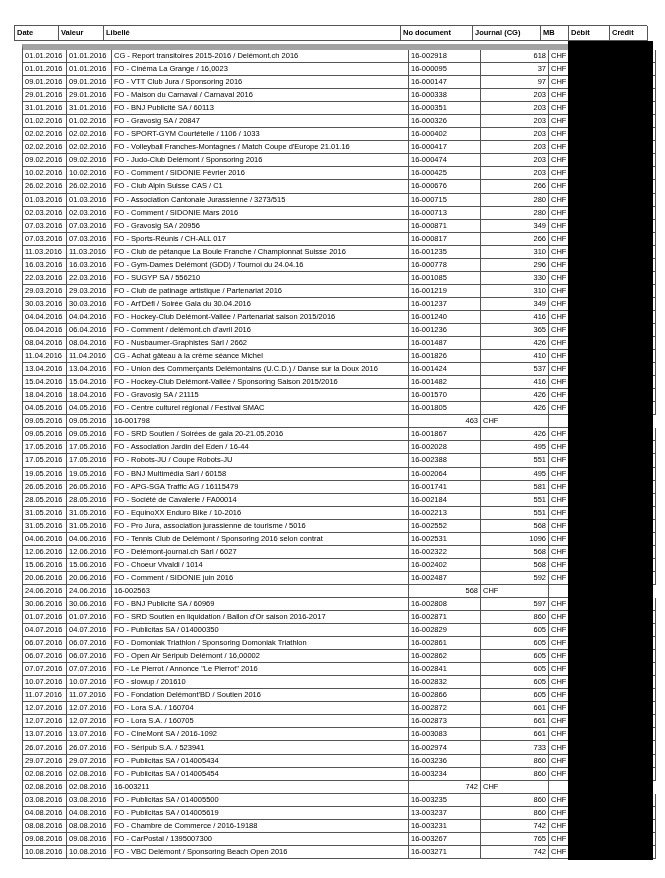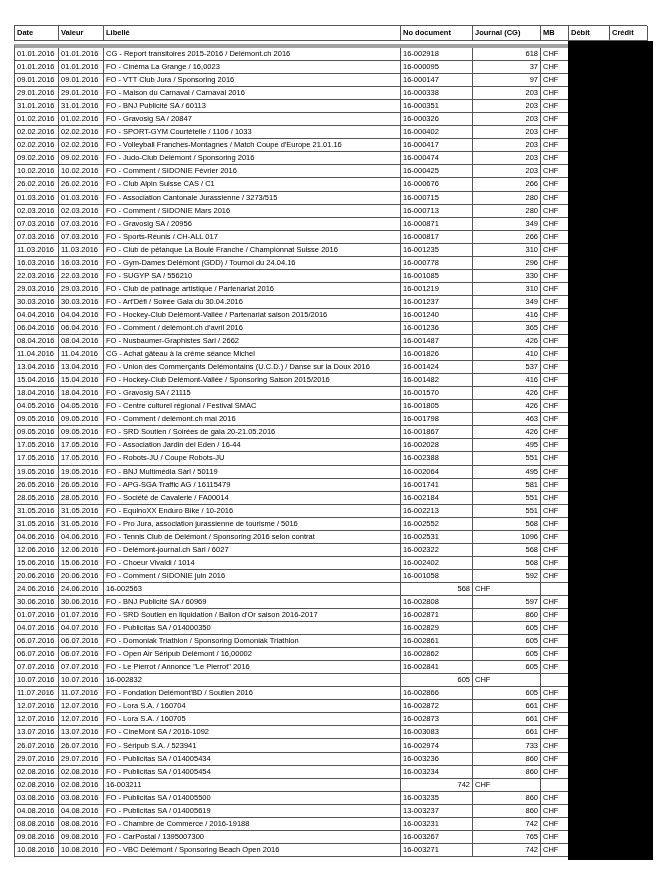--- a/index.html
+++ b/index.html
@@ -28,22 +28,23 @@
   .hdr-row {
     border-top: 1px solid #555;
     border-left: 1px solid #555;
     height: 15px;
     margin-bottom: 3px;
   }
   .hdr-row .cell {
     font-weight: bold;
   }
   .body-rows {
-    border-top: 4px solid #a3a3a3;
+    border-top: 6px solid #a3a3a3;
     border-left: 1px solid #555;
+    margin-left: 8px;
   }
   .body-rows .grid-row {
     height: 13.06px;
   }
   .cell {
     border-right: 1px solid #555;
     border-bottom: 1px solid #555;
     box-sizing: border-box;
     font-size: 7.5px;
     line-height: 12px;
@@ -385,21 +386,20 @@
     <div class="cell">16-001805</div>
     <div class="cell num">426</div>
     <div class="cell">CHF</div>
     <div class="cell"></div>
     <div class="cell"></div>
   </div>
 
   <div class="grid-row">
     <div class="cell">09.05.2016</div>
     <div class="cell">09.05.2016</div>
-    <div class="cell">FO - Comment / delémont.ch mai 2016</div>
     <div class="cell">16-001798</div>
     <div class="cell num">463</div>
     <div class="cell">CHF</div>
     <div class="cell"></div>
     <div class="cell"></div>
   </div>
 
   <div class="grid-row">
     <div class="cell">09.05.2016</div>
     <div class="cell">09.05.2016</div>
@@ -429,21 +429,21 @@
     <div class="cell">16-002388</div>
     <div class="cell num">551</div>
     <div class="cell">CHF</div>
     <div class="cell"></div>
     <div class="cell"></div>
   </div>
 
   <div class="grid-row">
     <div class="cell">19.05.2016</div>
     <div class="cell">19.05.2016</div>
-    <div class="cell">FO - BNJ Multimédia Sàrl / 50119</div>
+    <div class="cell">FO - BNJ Multimédia Sàrl / 60158</div>
     <div class="cell">16-002064</div>
     <div class="cell num">495</div>
     <div class="cell">CHF</div>
     <div class="cell"></div>
     <div class="cell"></div>
   </div>
 
   <div class="grid-row">
     <div class="cell">26.05.2016</div>
     <div class="cell">26.05.2016</div>
@@ -518,21 +518,21 @@
     <div class="cell num">568</div>
     <div class="cell">CHF</div>
     <div class="cell"></div>
     <div class="cell"></div>
   </div>
 
   <div class="grid-row">
     <div class="cell">20.06.2016</div>
     <div class="cell">20.06.2016</div>
     <div class="cell">FO - Comment / SIDONIE juin 2016</div>
-    <div class="cell">16-001058</div>
+    <div class="cell">16-002487</div>
     <div class="cell num">592</div>
     <div class="cell">CHF</div>
     <div class="cell"></div>
     <div class="cell"></div>
   </div>
 
   <div class="grid-row">
     <div class="cell">24.06.2016</div>
     <div class="cell">24.06.2016</div>
     <div class="cell">16-002563</div>
@@ -604,20 +604,21 @@
     <div class="cell">16-002841</div>
     <div class="cell num">605</div>
     <div class="cell">CHF</div>
     <div class="cell"></div>
     <div class="cell"></div>
   </div>
 
   <div class="grid-row">
     <div class="cell">10.07.2016</div>
     <div class="cell">10.07.2016</div>
+    <div class="cell">FO - slowup / 201610</div>
     <div class="cell">16-002832</div>
     <div class="cell num">605</div>
     <div class="cell">CHF</div>
     <div class="cell"></div>
     <div class="cell"></div>
   </div>
 
   <div class="grid-row">
     <div class="cell">11.07.2016</div>
     <div class="cell">11.07.2016</div>

